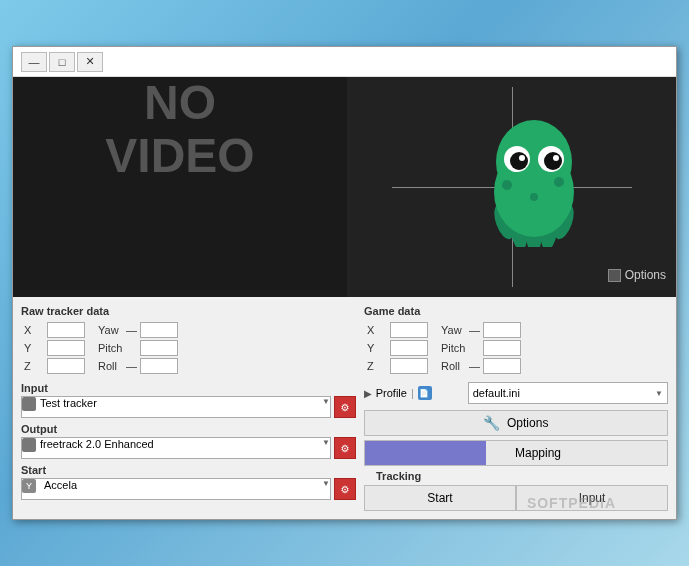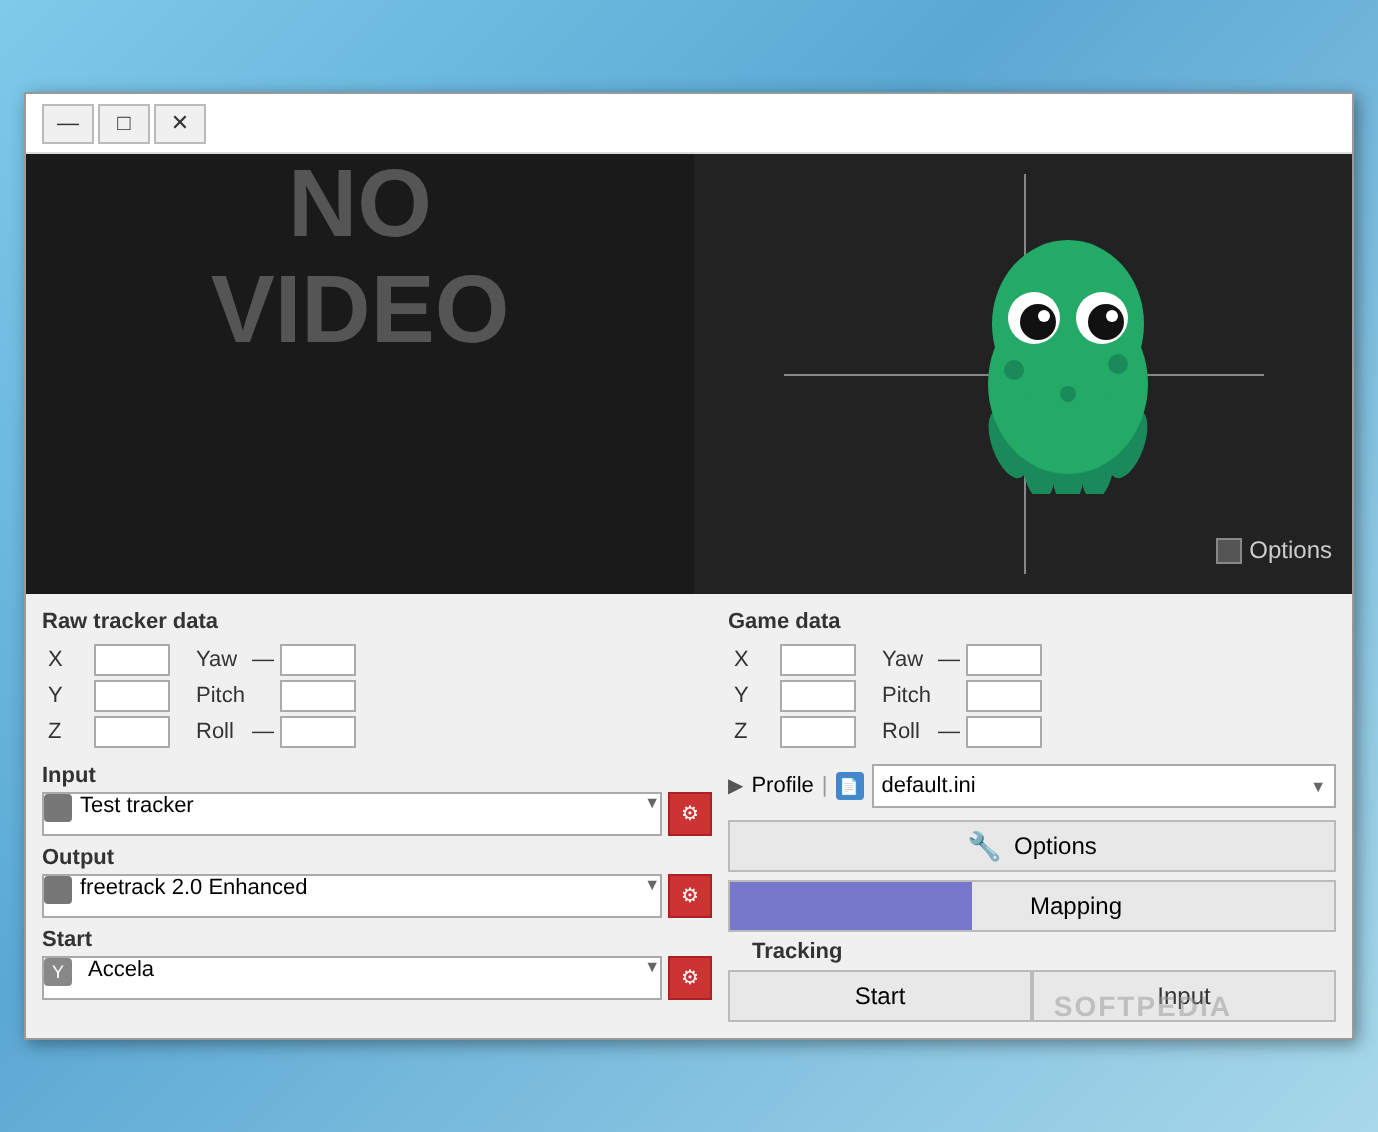--- a/index.html
+++ b/index.html
@@ -239,20 +239,21 @@
     .profile-dropdown {
       flex: 1;
       height: 22px;
       background: white;
       border: 1px solid #aaa;
       display: flex;
       align-items: center;
       padding: 0 4px;
       font-size: 11px;
       cursor: pointer;
+      margin-left: 32px;
     }
     .action-btn {
       width: 100%;
       height: 26px;
       background: #e8e8e8;
       border: 1px solid #bbb;
       display: flex;
       align-items: center;
       justify-content: center;
       gap: 6px;

